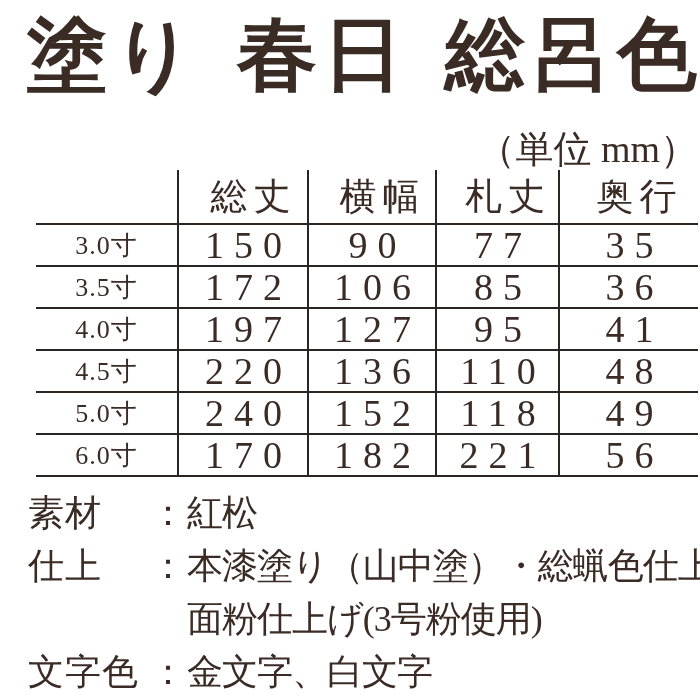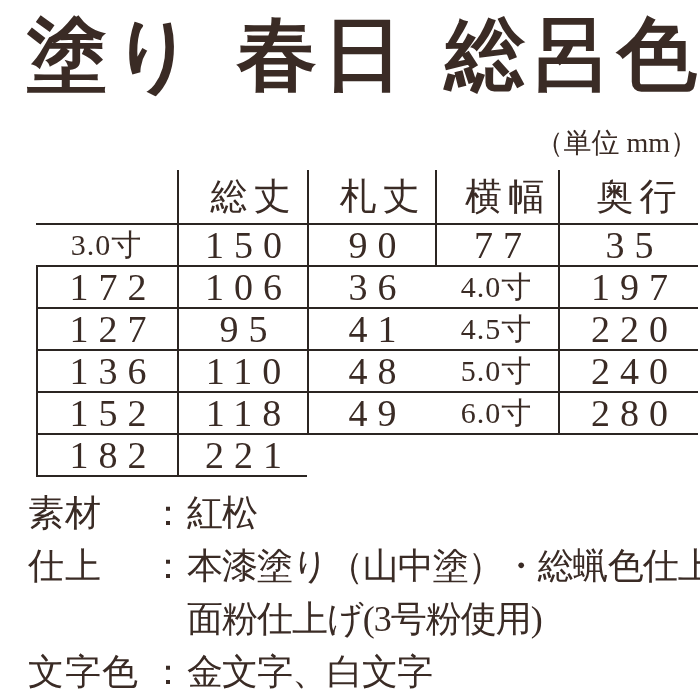--- a/index.html
+++ b/index.html
@@ -23,21 +23,21 @@
     font-size:80px;
     font-weight:600;
     letter-spacing:6px;
     word-spacing:10px;
     white-space:nowrap;
     color:var(--ink);
   }
   .unit-note{
     position:absolute;
     right:2px;top:124px;
-    font-size:28px;
+    font-size:38px;
     white-space:nowrap;
   }
   .spec-table{
     position:absolute;
     left:36px;top:170px;
     width:662px;
     display:grid;
     grid-template-columns:141px 130px 128px 123px 140px;
     grid-template-rows:55px 42px 42px 42px 42px 42px 42px;
   }
@@ -49,21 +49,21 @@
     overflow:hidden;
     white-space:nowrap;
   }
   .cell.vline{border-left:2px solid var(--line);}
   .cell.head{
     font-size:37px;
     letter-spacing:6px;
     padding-left:21px;
   }
   .cell.rowlabel{
-    font-size:30px;
+    font-size:26px;
     letter-spacing:1px;
   }
   .cell.num{
     font-size:38px;
     letter-spacing:10px;
     padding-left:11px;
   }
   .details{
     position:absolute;
     left:28px;top:487px;
@@ -92,32 +92,34 @@
 <body>
 
 <h1 class="title">塗り 春日 総呂色</h1>
 
 <div class="unit-note">（単位 mm）</div>
 
 <div class="spec-table">
 
   <div class="cell corner"></div>
   <div class="cell head vline">総丈</div>
+  <div class="cell head vline">横幅</div>
   <div class="cell head vline">札丈</div>
-  <div class="cell head vline">横幅</div>
   <div class="cell head vline">奥行</div>
 
   <div class="cell rowlabel">3.0寸</div>
   <div class="cell num vline">150</div>
   <div class="cell num vline">90</div>
   <div class="cell num vline">77</div>
   <div class="cell num vline">35</div>
 
+  <div class="cell rowlabel">3.5寸</div>
   <div class="cell num vline">172</div>
   <div class="cell num vline">106</div>
+  <div class="cell num vline">85</div>
   <div class="cell num vline">36</div>
 
   <div class="cell rowlabel">4.0寸</div>
   <div class="cell num vline">197</div>
   <div class="cell num vline">127</div>
   <div class="cell num vline">95</div>
   <div class="cell num vline">41</div>
 
   <div class="cell rowlabel">4.5寸</div>
   <div class="cell num vline">220</div>
@@ -125,23 +127,24 @@
   <div class="cell num vline">110</div>
   <div class="cell num vline">48</div>
 
   <div class="cell rowlabel">5.0寸</div>
   <div class="cell num vline">240</div>
   <div class="cell num vline">152</div>
   <div class="cell num vline">118</div>
   <div class="cell num vline">49</div>
 
   <div class="cell rowlabel">6.0寸</div>
-  <div class="cell num vline">280</div>
+  <div class="cell num vline">170</div>
   <div class="cell num vline">182</div>
   <div class="cell num vline">221</div>
+  <div class="cell num vline">56</div>
 </div>
 
 <div class="details">
   <div class="detail-row">
     <span class="d-label">素材</span>
     <span class="d-colon">：</span>
     <span class="d-value">紅松</span>
   </div>
   <div class="detail-row">
     <span class="d-label">仕上</span>

